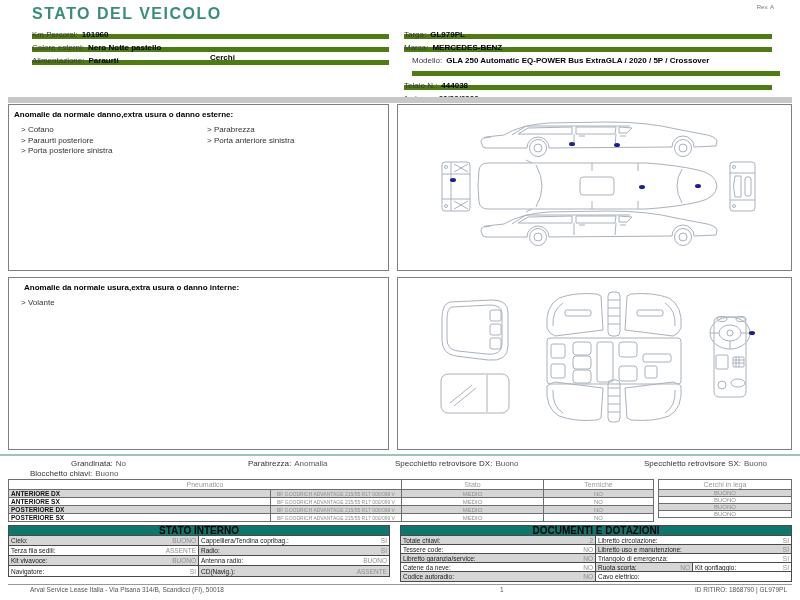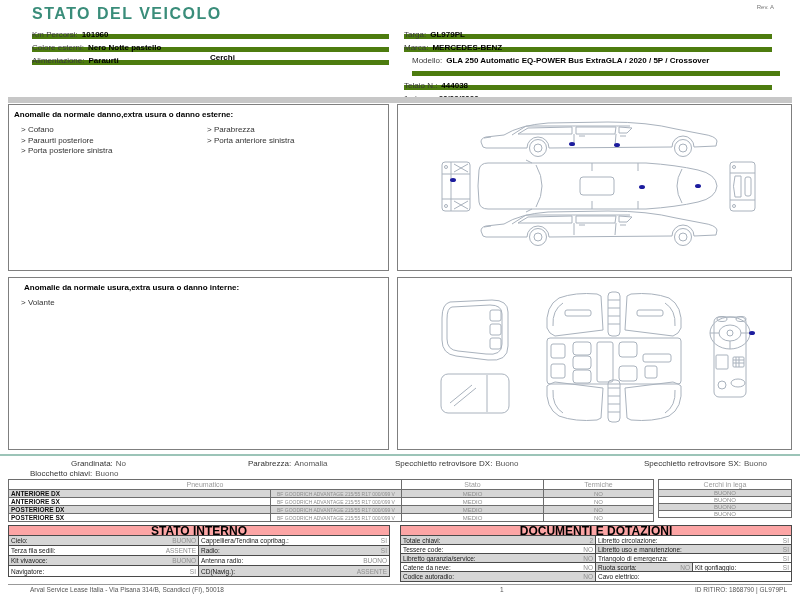--- a/index.html
+++ b/index.html
@@ -32,22 +32,22 @@
 
   table.tire { position:absolute; border-collapse:collapse; table-layout:fixed; }
   .tire td { border:1px solid #6d6d6d; overflow:hidden; white-space:nowrap; }
   .tire .th { color:#9a9a9a; font-size:7px; text-align:center; height:10px; font-weight:normal; }
   .tire .pos { font-weight:bold; font-size:6.5px; color:#111; padding-left:2px; height:8px; }
   .tire .spec { font-size:5px; color:#8f8f8f; text-align:center; }
   .tire .val { font-size:6px; color:#8f8f8f; text-align:center; }
   .tire tr.shade { background:#d6d6d6; }
 
   .btable { position:absolute; border:1px solid #4a4a4a; background:#fff; }
-  .bt-title { height:10px; background:#fca5a5; border-bottom:1px solid #4a4a4a;
-              font-size:12px; font-weight:bold; color:#000; text-align:center; line-height:10px; }
+  .bt-title { height:10px; background:#0f766e; border-bottom:1px solid #4a4a4a;
+              font-size:10px; font-weight:bold; color:#000; text-align:center; line-height:10px; }
   .bt-row { display:flex; }
   .bt-pair { display:flex; justify-content:space-between; align-items:center;
              padding:0 2px; border-right:1px solid #4a4a4a; border-bottom:1px solid #4a4a4a; overflow:hidden; }
   .bt-pair:last-child { border-right:none; }
   .bt-row:last-child .bt-pair { border-bottom:none; }
   .bt-l { font-size:6.5px; color:#1a1a1a; white-space:nowrap; }
   .bt-v { font-size:6.5px; color:#8f8f8f; white-space:nowrap; margin-left:3px; }
   .g { background:#d6d6d6; }
   .w { background:#ffffff; }
   .h10 { height:10px; }

